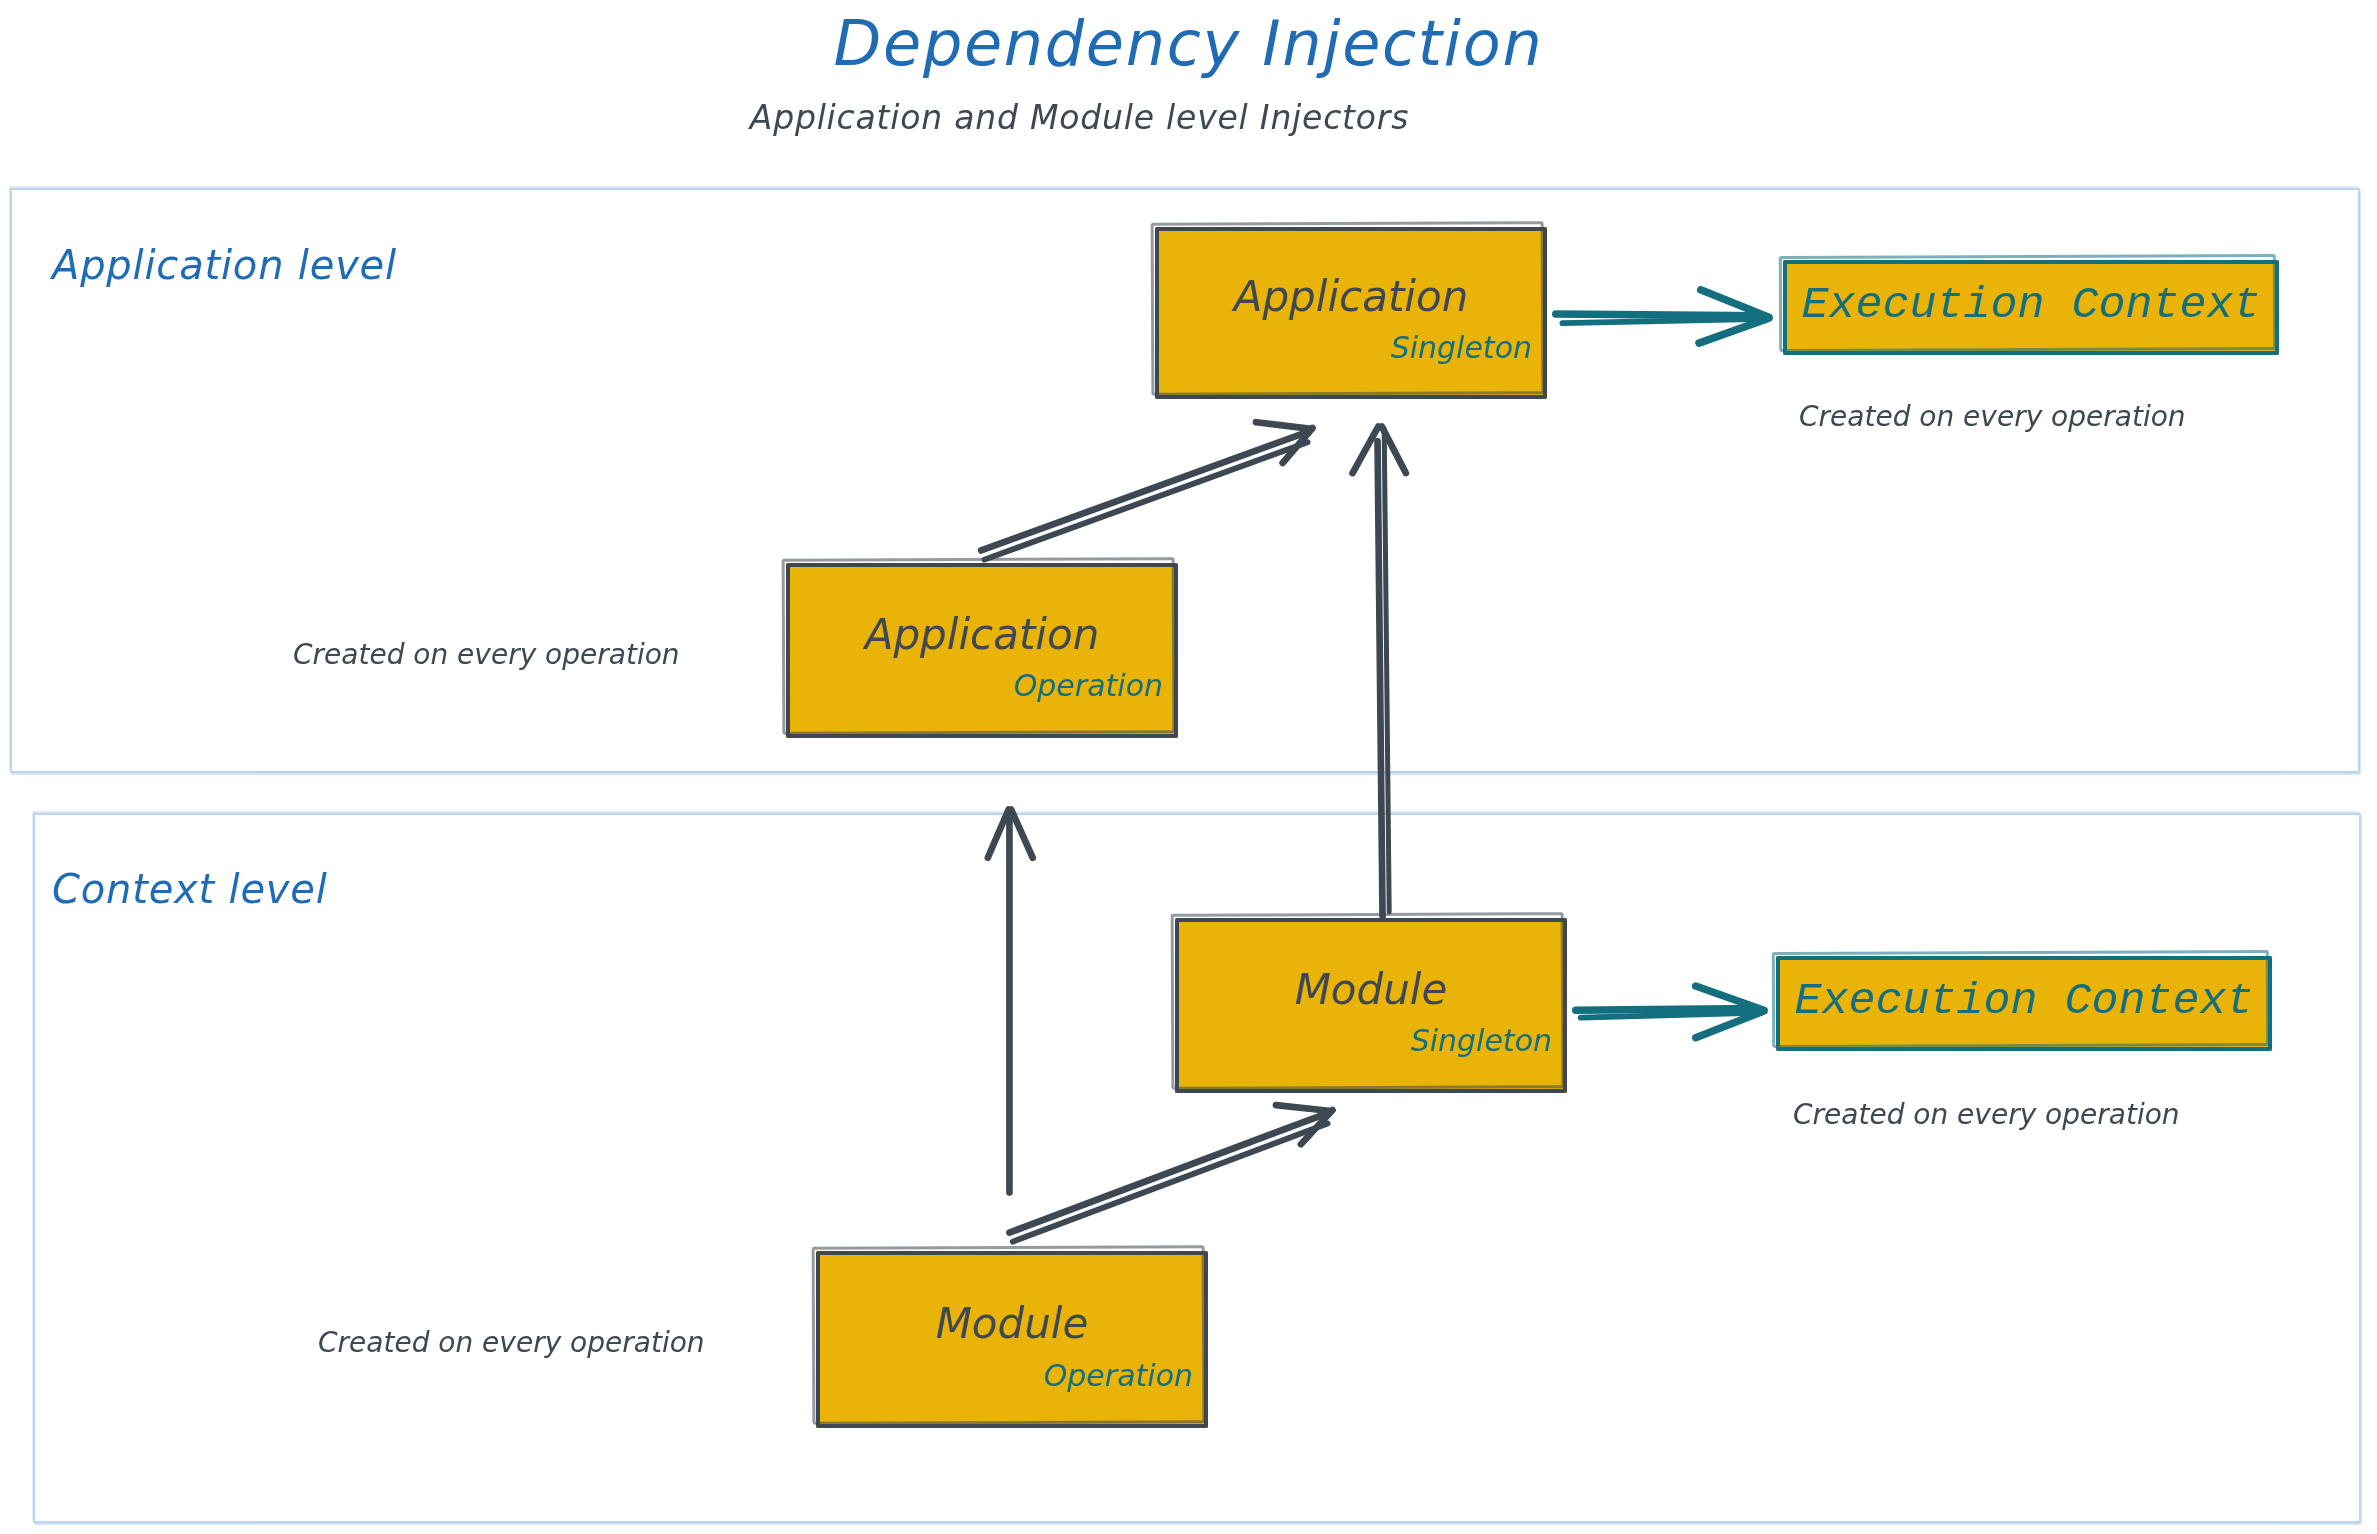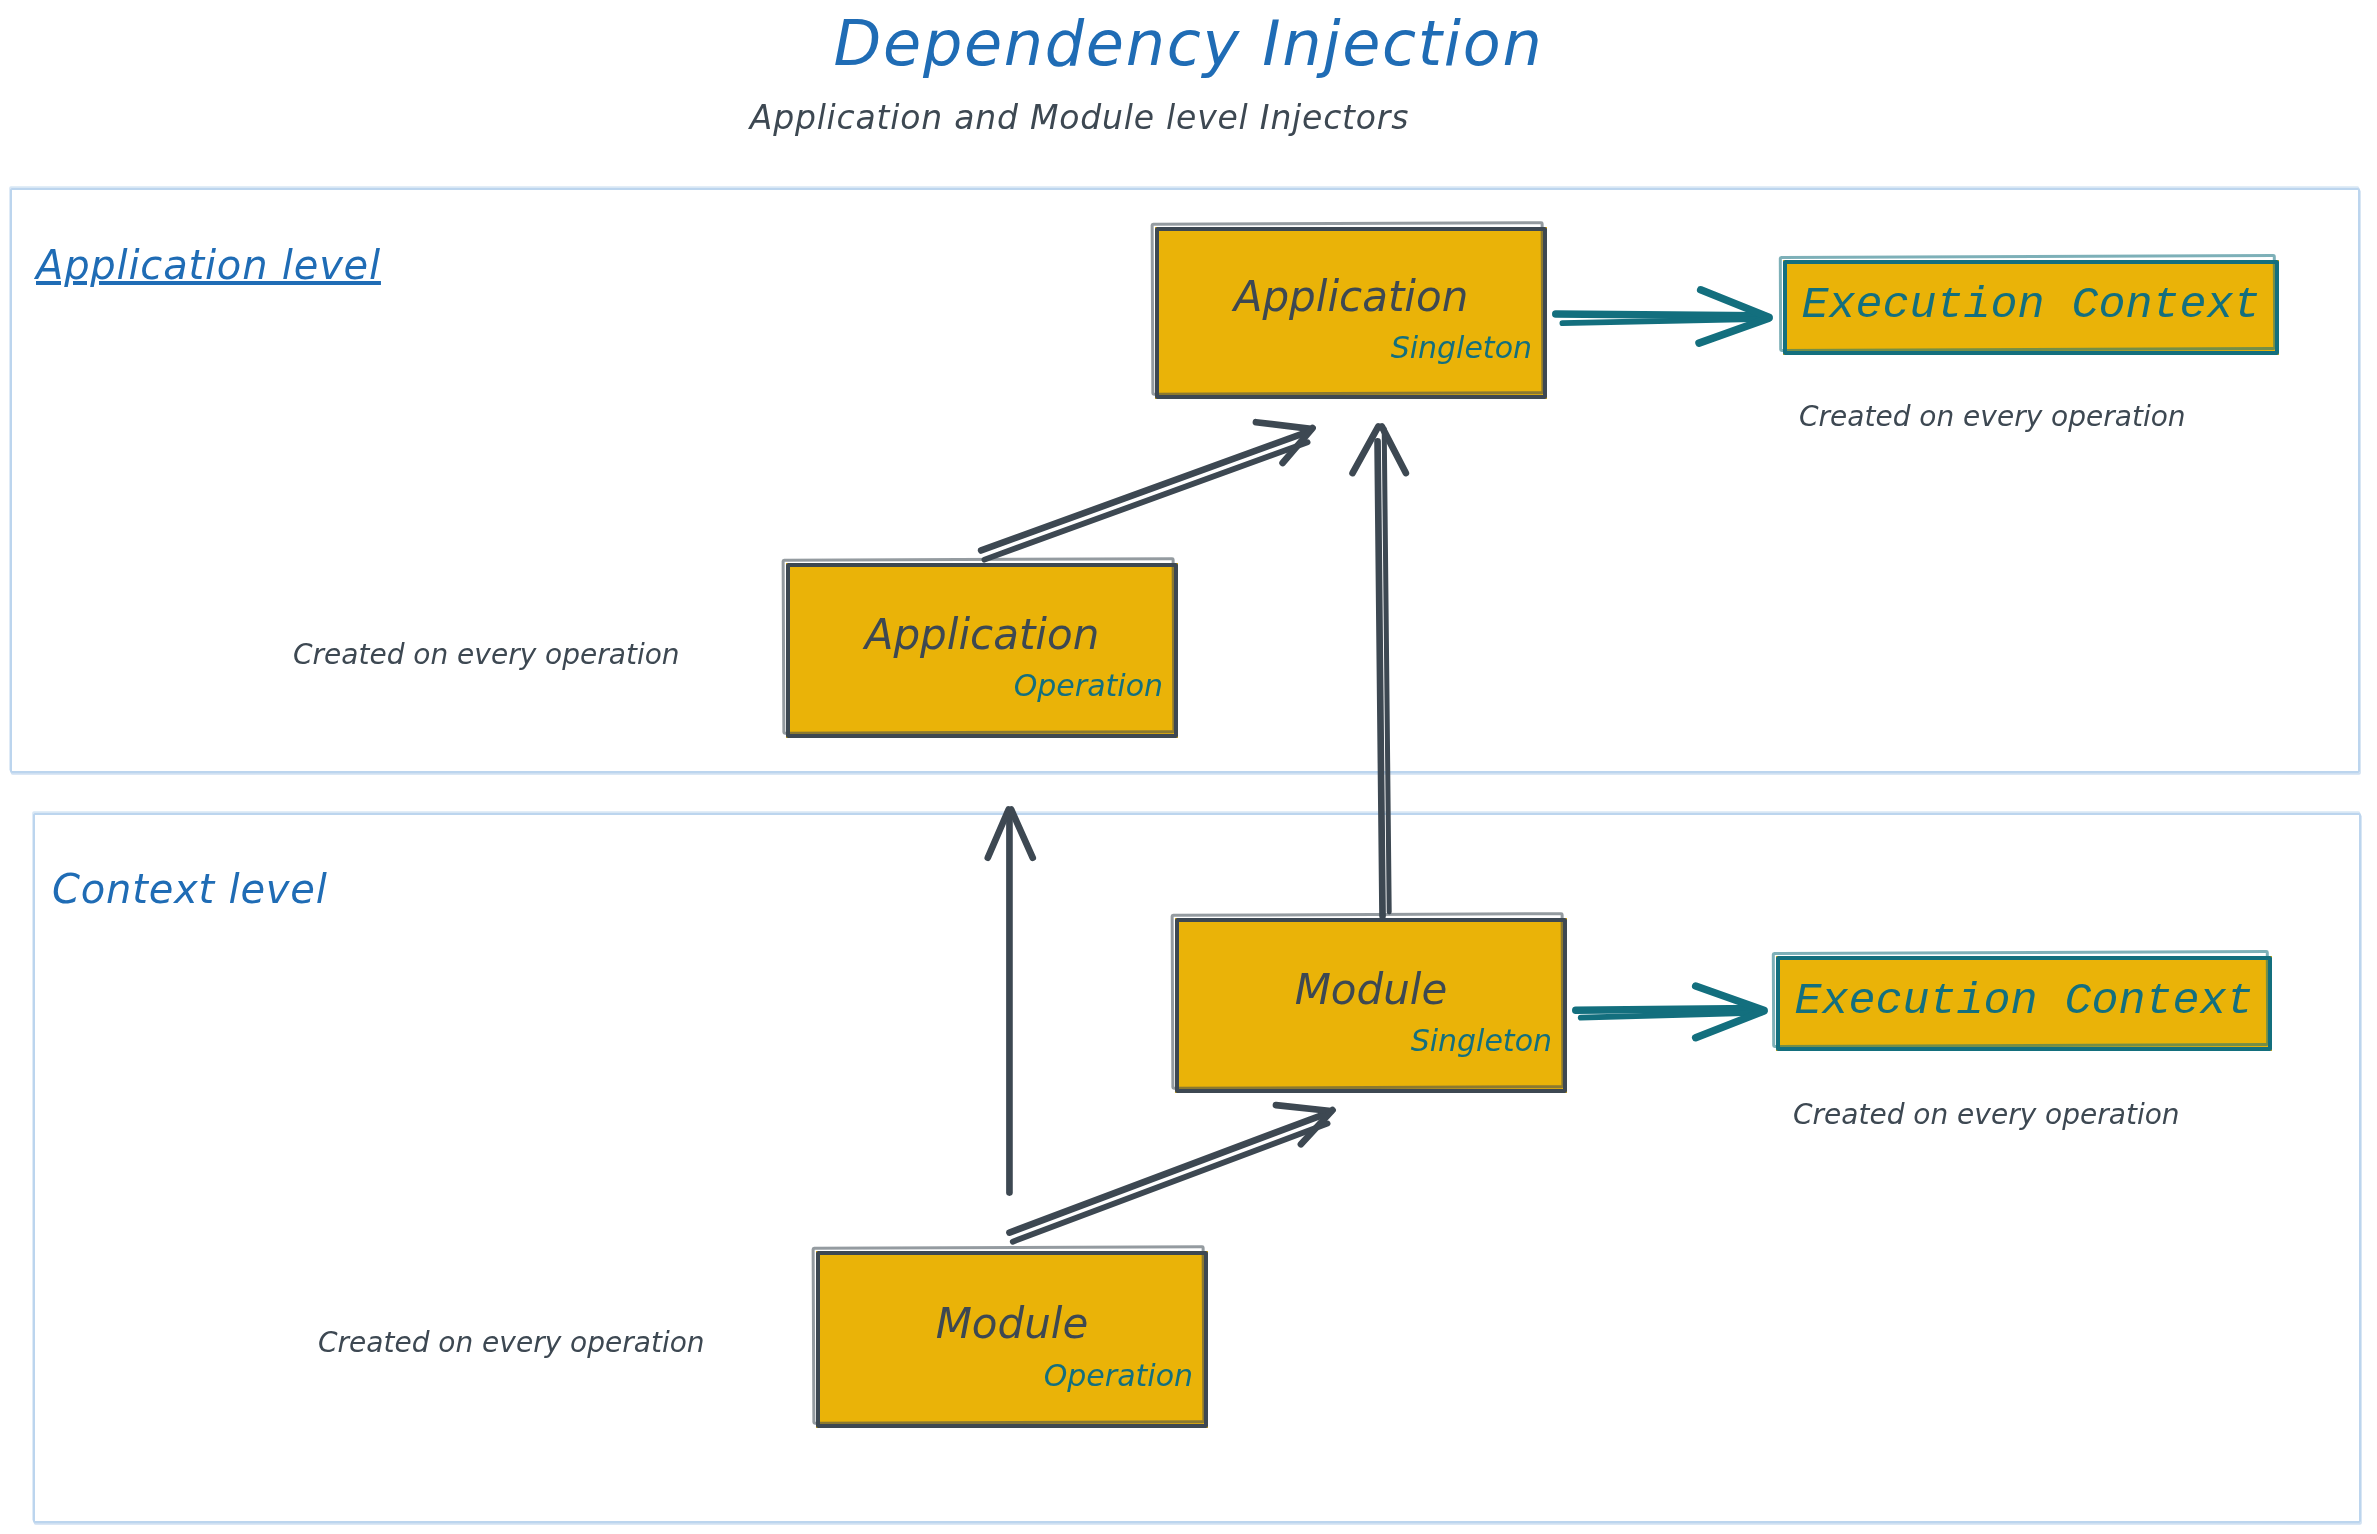--- a/index.html
+++ b/index.html
@@ -56,21 +56,21 @@
   #mod-level-box  { left: 33px;  top: 813px;  width: 2324px; height: 706px; }
 
   .level-label {
     position: absolute;
     font-size: 40px;
     color: #1f6cb5;
     font-style: italic;
     letter-spacing: 0.8px;
     white-space: nowrap;
   }
-  #app-level-label { left: 36px; top: 242px; text-decoration: underline; }
+  #app-level-label { left: 52px; top: 242px; }
   #mod-level-label { left: 52px; top: 866px; }
 
   
   .node {
     position: absolute;
     box-sizing: border-box;
     background: #eab308;
   }
   .node .frame {
     position: absolute;

